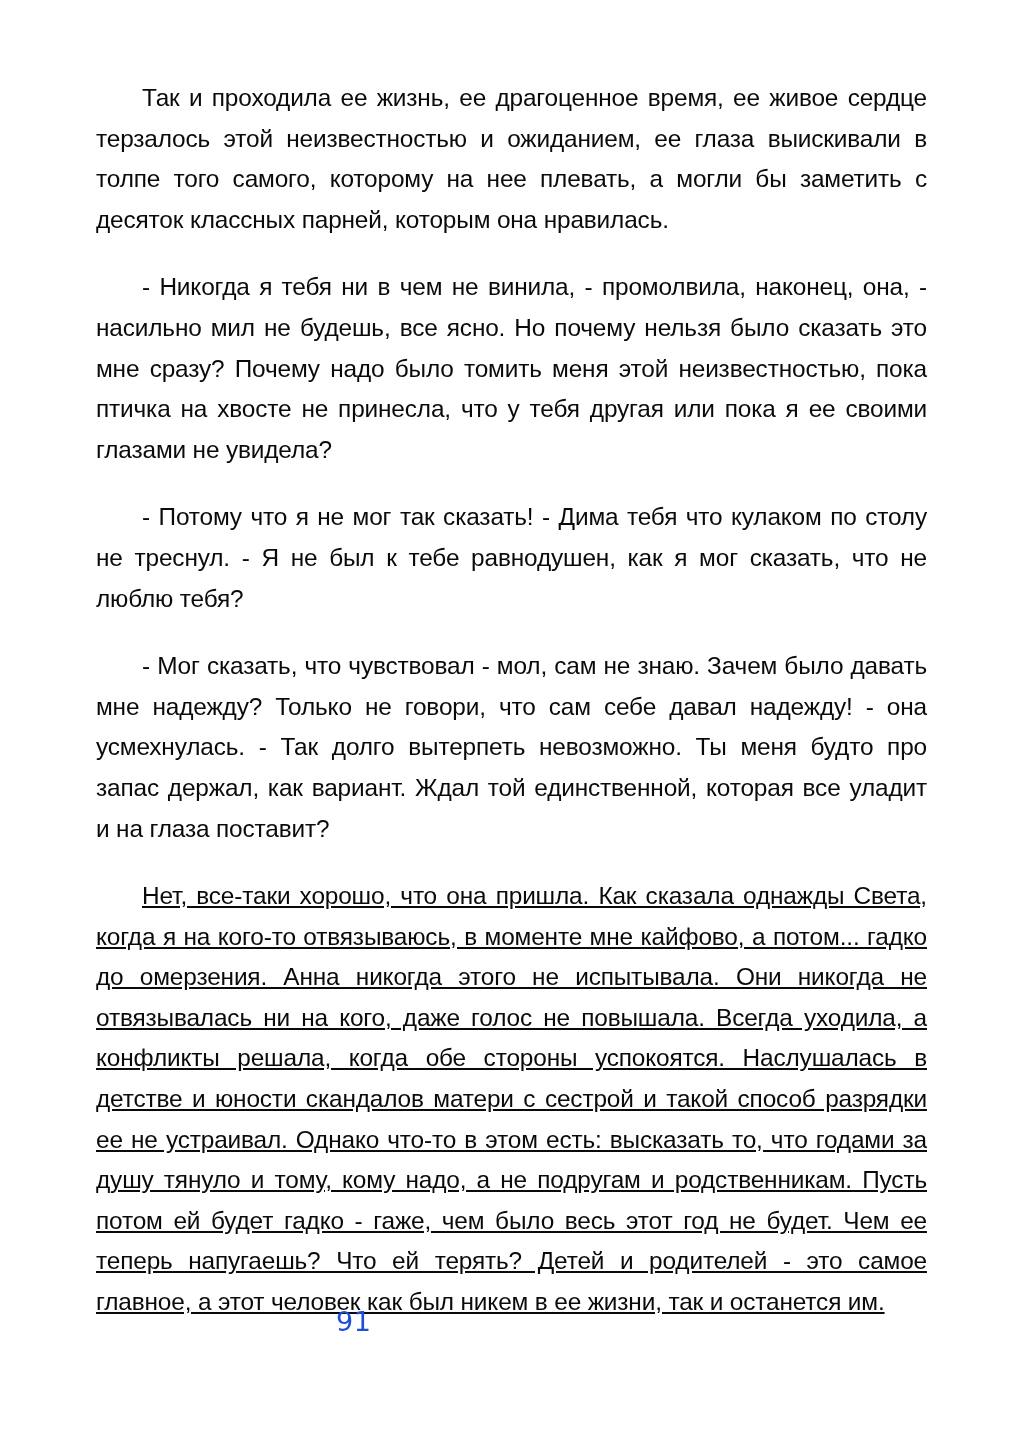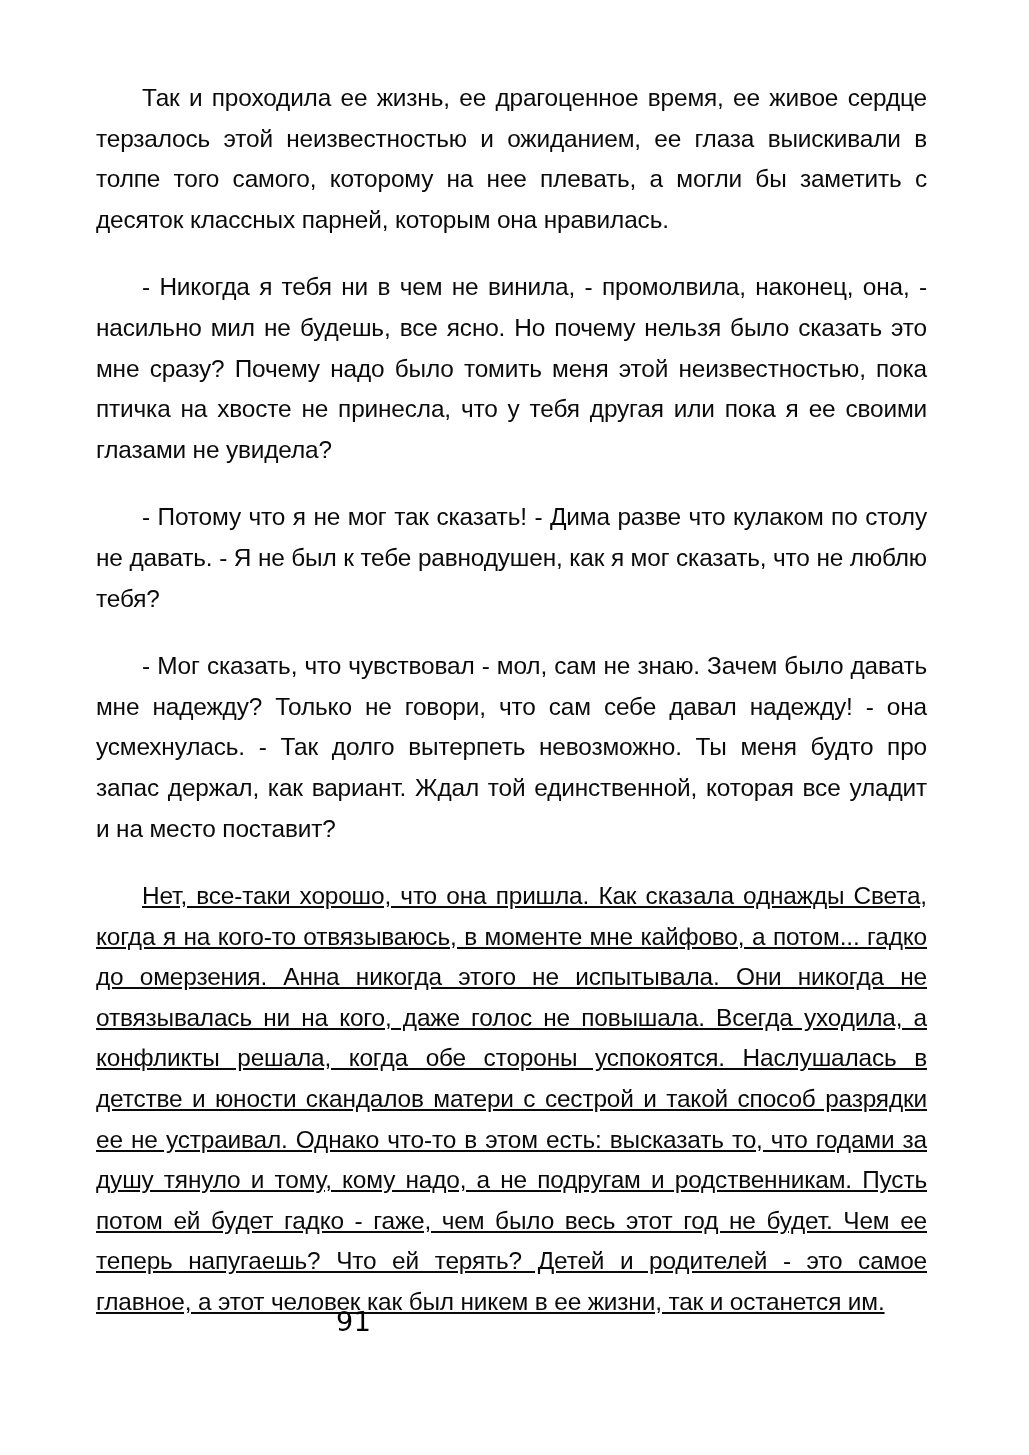--- a/index.html
+++ b/index.html
@@ -53,38 +53,38 @@
   }
 
   #page-number {
     position: absolute;
     left: 336px;
     top: 1306px;
     font-family: "DejaVu Sans", "Liberation Sans", sans-serif;
     font-size: 27px;
     line-height: 32px;
     font-weight: 400;
-    color: #000000;
+    color: #1d4ed8;
     letter-spacing: 0.5px;
   }
 </style>
 </head>
 <body>
 
 <div id="page">
 
   <div id="text-block">
 
     <p class="para">Так и проходила ее жизнь, ее драгоценное время, ее живое сердце терзалось этой неизвестностью и ожиданием, ее глаза выискивали в толпе того самого, которому на нее плевать, а могли бы заметить с десяток классных парней, которым она нравилась.</p>
 
     <p class="para">- Никогда я тебя ни в чем не винила, - промолвила, наконец, она, - насильно мил не будешь, все ясно. Но почему нельзя было сказать это мне сразу? Почему надо было томить меня этой неизвестностью, пока птичка на хвосте не принесла, что у тебя другая или пока я ее своими глазами не увидела?</p>
 
-    <p class="para">- Потому что я не мог так сказать! - Дима разве что кулаком по столу не давать. - Я не был к тебе равнодушен, как я мог сказать, что не люблю тебя?</p>
+    <p class="para">- Потому что я не мог так сказать! - Дима тебя что кулаком по столу не треснул. - Я не был к тебе равнодушен, как я мог сказать, что не люблю тебя?</p>
 
-    <p class="para">- Мог сказать, что чувствовал - мол, сам не знаю. Зачем было давать мне надежду? Только не говори, что сам себе давал надежду! - она усмехнулась. - Так долго вытерпеть невозможно. Ты меня будто про запас держал, как вариант. Ждал той единственной, которая все уладит и на место поставит?</p>
+    <p class="para">- Мог сказать, что чувствовал - мол, сам не знаю. Зачем было давать мне надежду? Только не говори, что сам себе давал надежду! - она усмехнулась. - Так долго вытерпеть невозможно. Ты меня будто про запас держал, как вариант. Ждал той единственной, которая все уладит и на глаза поставит?</p>
 
     <p class="para">Нет, все-таки хорошо, что она пришла. Как сказала однажды Света, когда я на кого-то отвязываюсь, в моменте мне кайфово, а потом... гадко до омерзения. Анна никогда этого не испытывала. Они никогда не отвязывалась ни на кого, даже голос не повышала. Всегда уходила, а конфликты решала, когда обе стороны успокоятся. Наслушалась в детстве и юности скандалов матери с сестрой и такой способ разрядки ее не устраивал. Однако что-то в этом есть: высказать то, что годами за душу тянуло и тому, кому надо, а не подругам и родственникам. Пусть потом ей будет гадко - гаже, чем было весь этот год не будет. Чем ее теперь напугаешь? Что ей терять? Детей и родителей - это самое главное, а этот человек как был никем в ее жизни, так и останется им.</p>
 
   </div>
 
   <div id="page-number">91</div>
 
 </div>
 
 </body></html>

